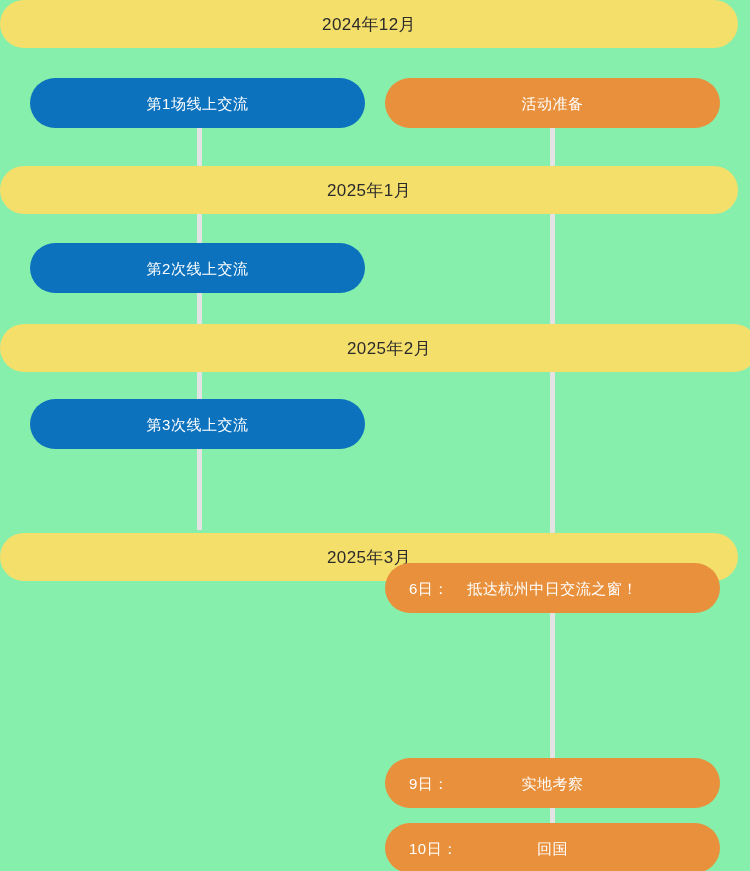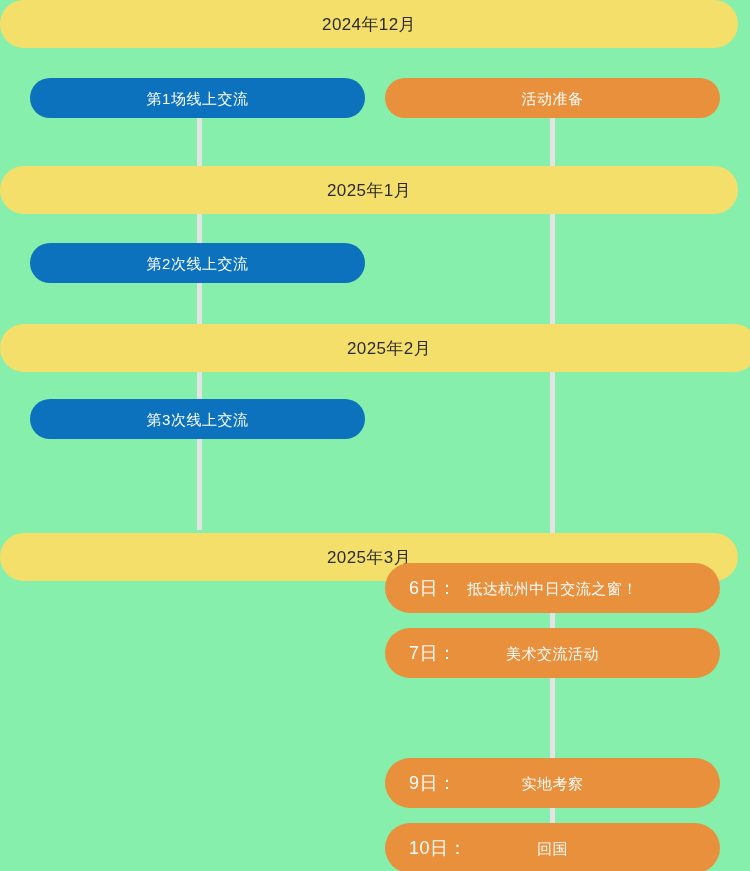--- a/index.html
+++ b/index.html
@@ -46,21 +46,21 @@
     color: #2b2b2b;
     font-size: 17px;
     letter-spacing: 0.4px;
     line-height: 1;
     white-space: nowrap;
   }
 
   
   .event-pill {
     position: absolute;
-    height: 40px;
+    height: 50px;
     border-radius: 26px;
     display: flex;
     align-items: center;
     justify-content: center;
     z-index: 3;
   }
   .event-pill.blue   { background: #0c72be; }
   .event-pill.orange { background: #e8903c; }
   .event-pill .event-label {
     color: #ffffff;
@@ -81,21 +81,21 @@
     z-index: 3;
   }
   .day-pill .day-num {
     position: absolute;
     left: 24px;
     top: 0;
     height: 50px;
     display: flex;
     align-items: center;
     color: #ffffff;
-    font-size: 18px;
+    font-size: 15px;
     letter-spacing: 0.5px;
     line-height: 1;
     white-space: nowrap;
   }
   .day-pill .day-activity {
     position: absolute;
     left: 0;
     top: 0;
     width: 100%;
     height: 50px;
@@ -149,24 +149,20 @@
 
   <div class="month-band" style="top:488px;margin-top:45px;">
     <span class="month-label">2025年3月</span>
   </div>
 
   <div class="day-pill" style="top:563px;">
     <span class="day-num">6日：</span>
     <span class="day-activity">抵达杭州中日交流之窗！</span>
   </div>
 
-  <div class="day-pill" style="top:628px;">
-    <span class="day-num">7日：</span>
-    <span class="day-activity">美术交流活动</span>
-  </div>
 
 
   <div class="day-pill" style="top:758px;">
     <span class="day-num">9日：</span>
     <span class="day-activity">实地考察</span>
   </div>
 
   <div class="day-pill" style="top:823px;">
     <span class="day-num">10日：</span>
     <span class="day-activity">回国</span>

